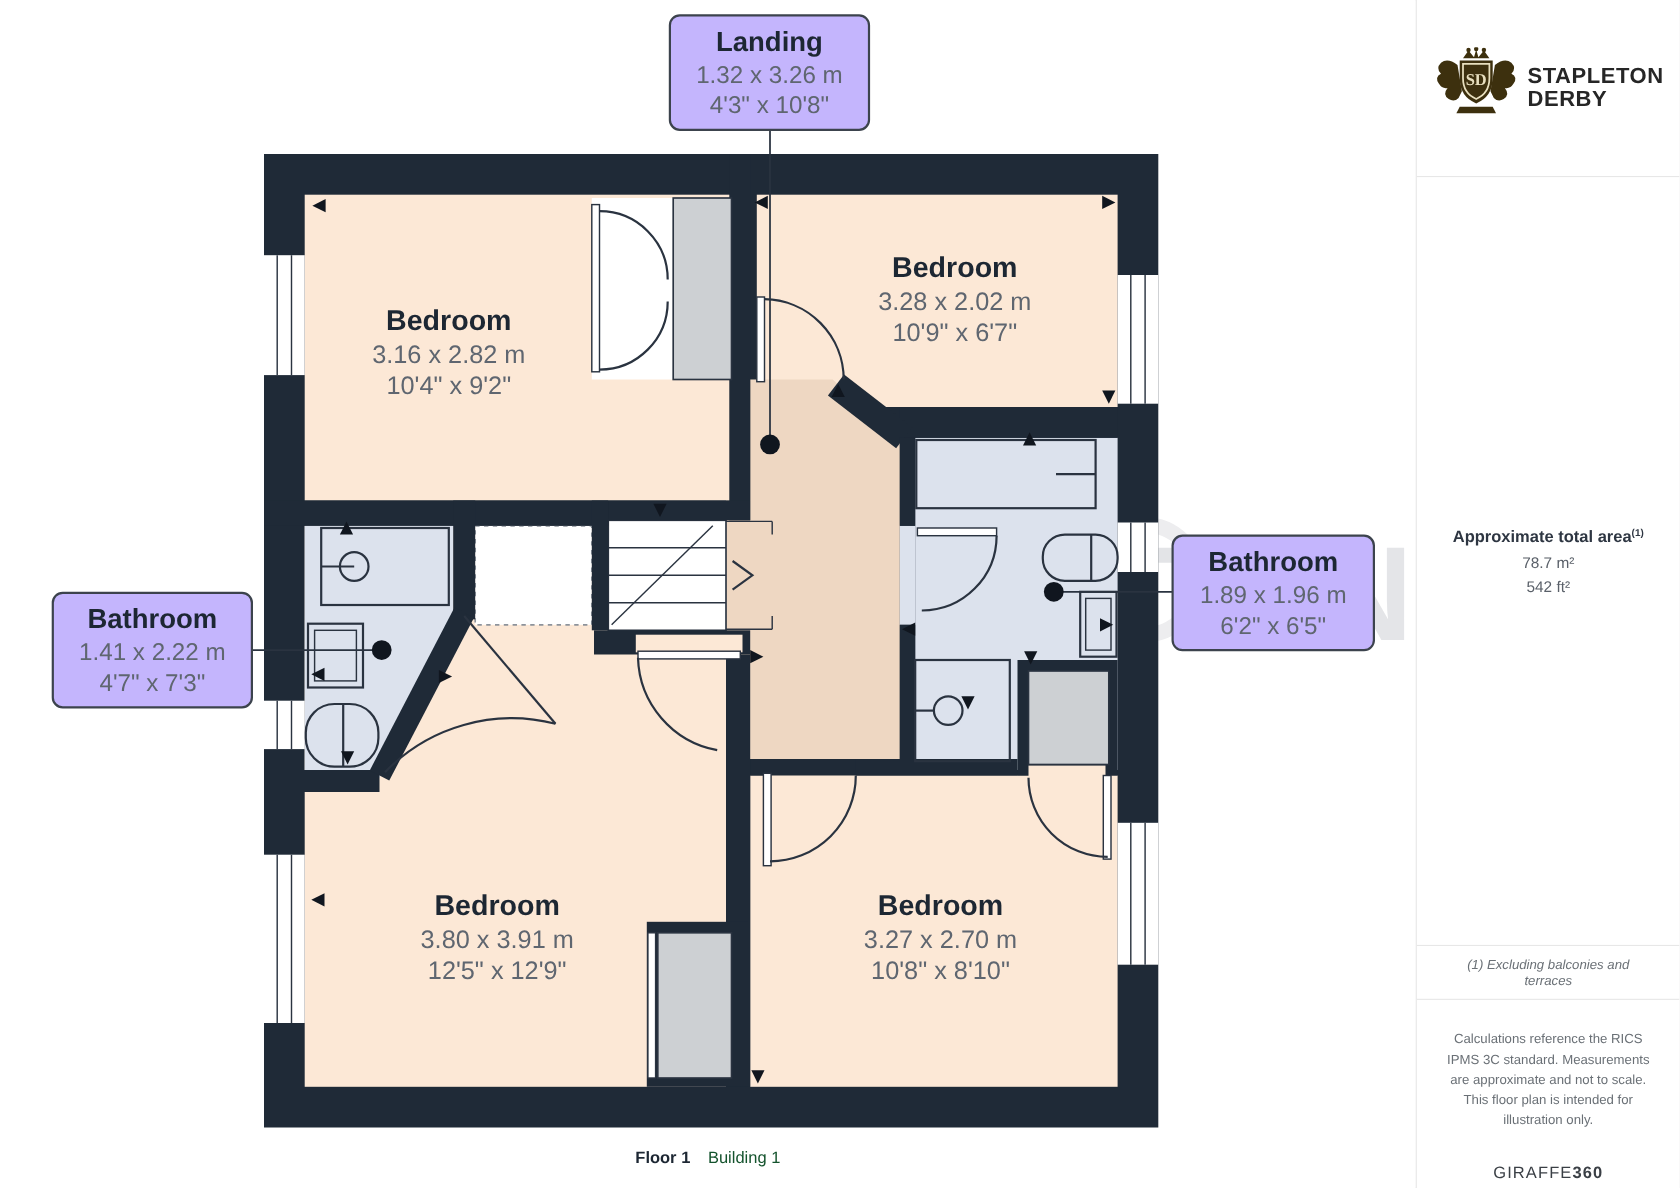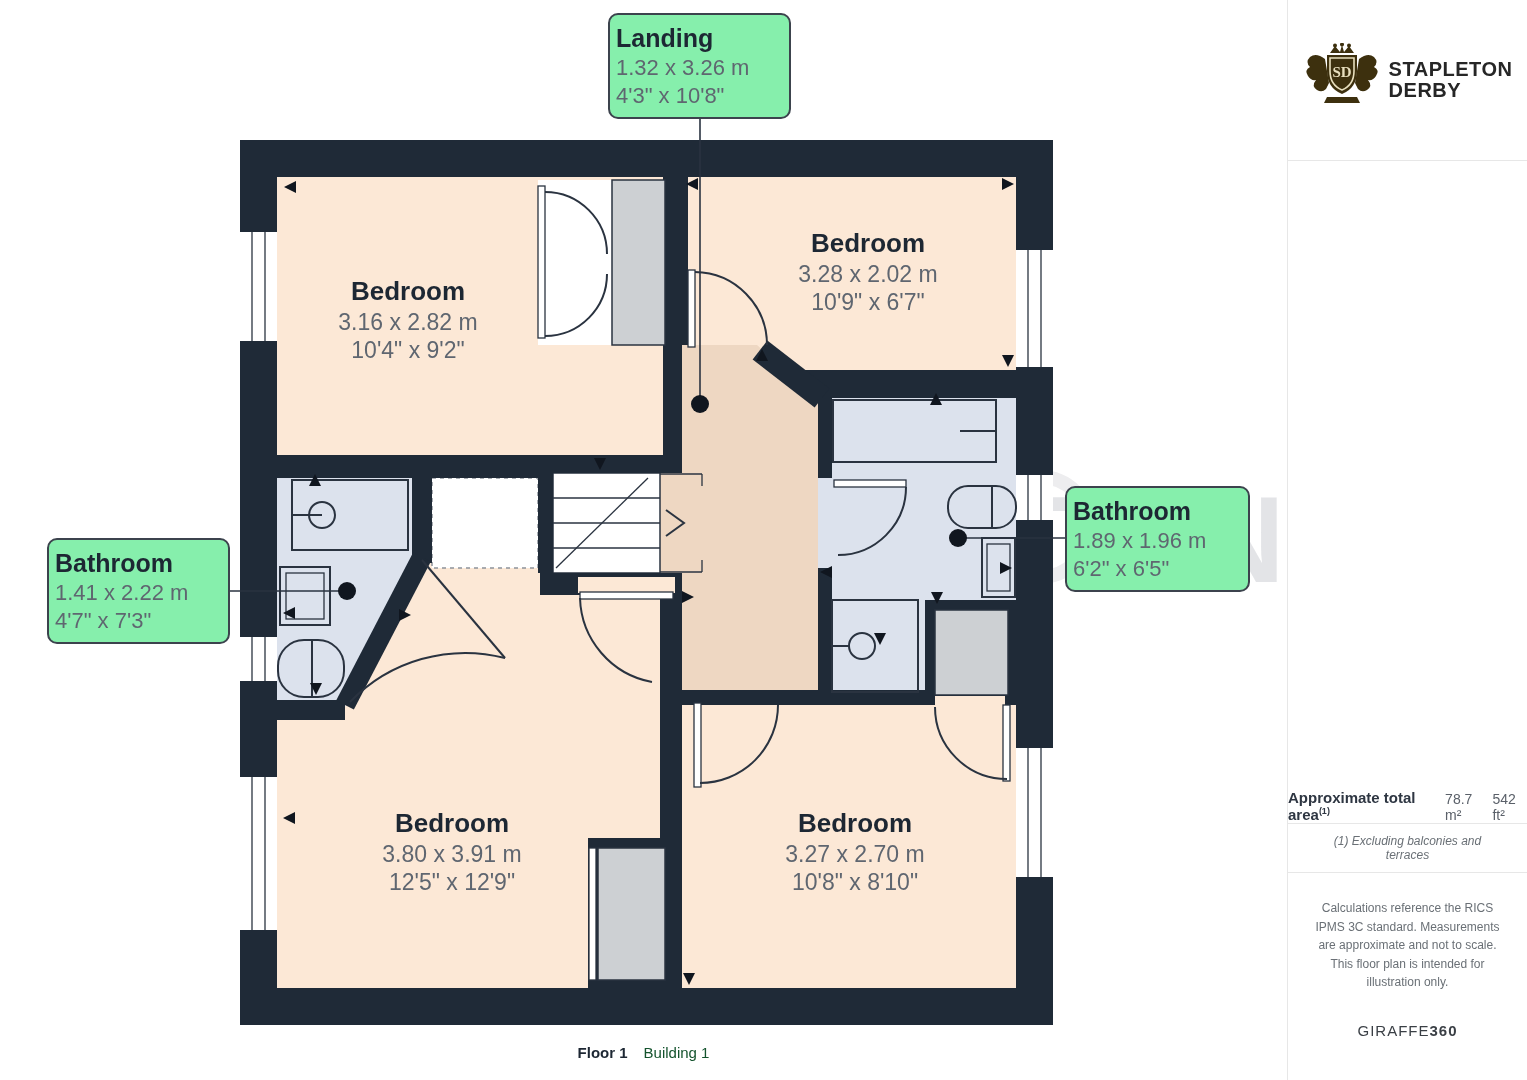--- a/index.html
+++ b/index.html
@@ -5,39 +5,39 @@
   html,body{margin:0;padding:0;background:#fff;}
   body{font-family:"Liberation Sans","DejaVu Sans",sans-serif;}
   #page{position:relative;width:1527px;height:1080px;background:#fff;overflow:hidden;
         box-shadow:inset 0 0 0 1px #ececec;}
   
   #plan{position:absolute;left:0;top:0;width:1287px;height:1080px;background:#fff;}
   #plan svg{position:absolute;left:0;top:0;}
   .room-label{position:absolute;transform:translate(-50%,-50%);text-align:center;pointer-events:none;}
   .room-name{font-size:26px;font-weight:700;color:#1d2733;line-height:1.25;}
   .room-dims{font-size:23px;color:#5f6670;line-height:1.25;}
-  .callout{position:absolute;background:#86efac;border:2px solid #3c434d;border-radius:10px;
-           padding:8px 6px;box-sizing:border-box;}
+  .callout{position:absolute;background:#c4b5fd;border:2px solid #3c434d;border-radius:10px;
+           text-align:center;padding:8px 6px;box-sizing:border-box;}
   .callout .room-name{font-size:25px;}
   .callout .room-dims{font-size:22px;}
   #plan-caption{position:absolute;left:0;top:1044px;width:1287px;text-align:center;font-size:15px;}
   #plan-caption .floor{font-weight:700;color:#1d2733;margin-right:16px;}
   #plan-caption .building{color:#14532d;}
   
   #sidebar{position:absolute;left:1287px;top:0;width:240px;height:1080px;background:#fff;
            border-left:1px solid #e7e7e7;box-sizing:border-box;display:flex;flex-direction:column;}
   .sb-logo{height:160px;border-bottom:1px solid #e7e7e7;display:flex;align-items:center;justify-content:center;}
   .logo-wrap{display:flex;align-items:center;gap:8px;}
   .logo-text{font-size:20px;font-weight:700;letter-spacing:.5px;color:#262626;line-height:1.05;}
-  .sb-area{flex:1;display:flex;flex-direction:row;align-items:flex-end;justify-content:center;gap:6px;}
+  .sb-area{flex:1;display:flex;flex-direction:column;align-items:center;justify-content:center;gap:6px;}
   .area-title{font-size:15px;font-weight:700;color:#2e3642;}
   .area-title sup{font-size:9px;}
   .area-val{font-size:14px;color:#5a6069;}
   .sb-footnote{border-top:1px solid #e7e7e7;padding:10px 24px;font-size:12px;color:#6a7076;text-align:center;font-style:italic;}
-  .sb-disclaimer{border-top:1px solid #e7e7e7;padding:26px 26px 0 26px;height:208px;box-sizing:border-box;
+  .sb-disclaimer{border-top:1px solid #e7e7e7;padding:26px 26px 0 26px;height:172px;box-sizing:border-box;
                  font-size:12px;color:#6a7076;text-align:center;line-height:1.55;}
   .credit{margin-top:27px;font-size:15px;letter-spacing:1px;color:#3a3f45;}
   .credit .b{font-weight:700;}
   
   .wall{fill:#1f2a37;}
   .peach{fill:#fce8d6;}
   .tan{fill:#eed7c2;}
   .blue{fill:#dce2ed;}
   .gray{fill:#cdd0d3;stroke:#2a3340;stroke-width:1.5;}
   .fx{fill:none;stroke:#2a3340;stroke-width:2;}

